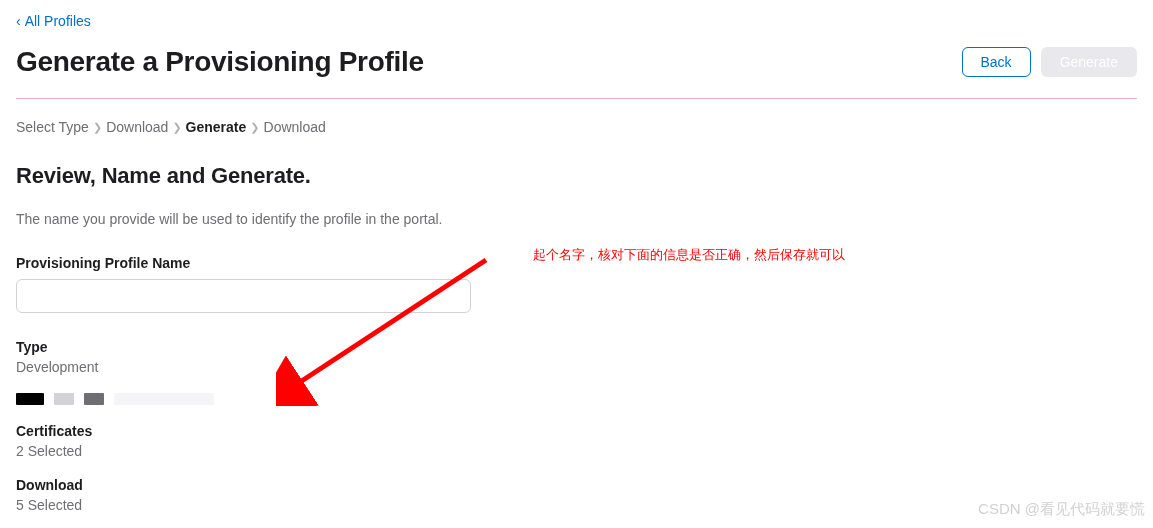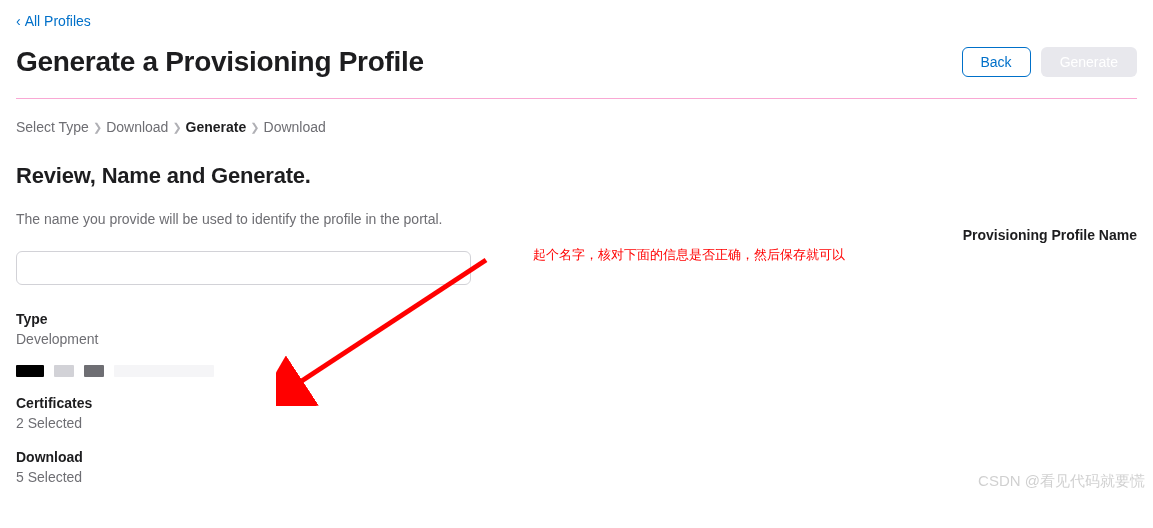--- a/index.html
+++ b/index.html
@@ -72,24 +72,24 @@
       font-weight: 700;
       margin-top: 28px;
       letter-spacing: -0.2px;
     }
     .section-sub {
       margin-top: 22px;
       font-size: 14px;
       color: #6e6e73;
     }
     .field-label {
+      margin-top: 28px;
       font-size: 14px;
       font-weight: 600;
       color: #1d1d1f;
-      text-align: right;
     }
     .text-input {
       margin-top: 8px;
       width: 455px;
       height: 34px;
       border: 1px solid #d2d2d7;
       border-radius: 6px;
       padding: 6px 10px;
       font-size: 14px;
     }

